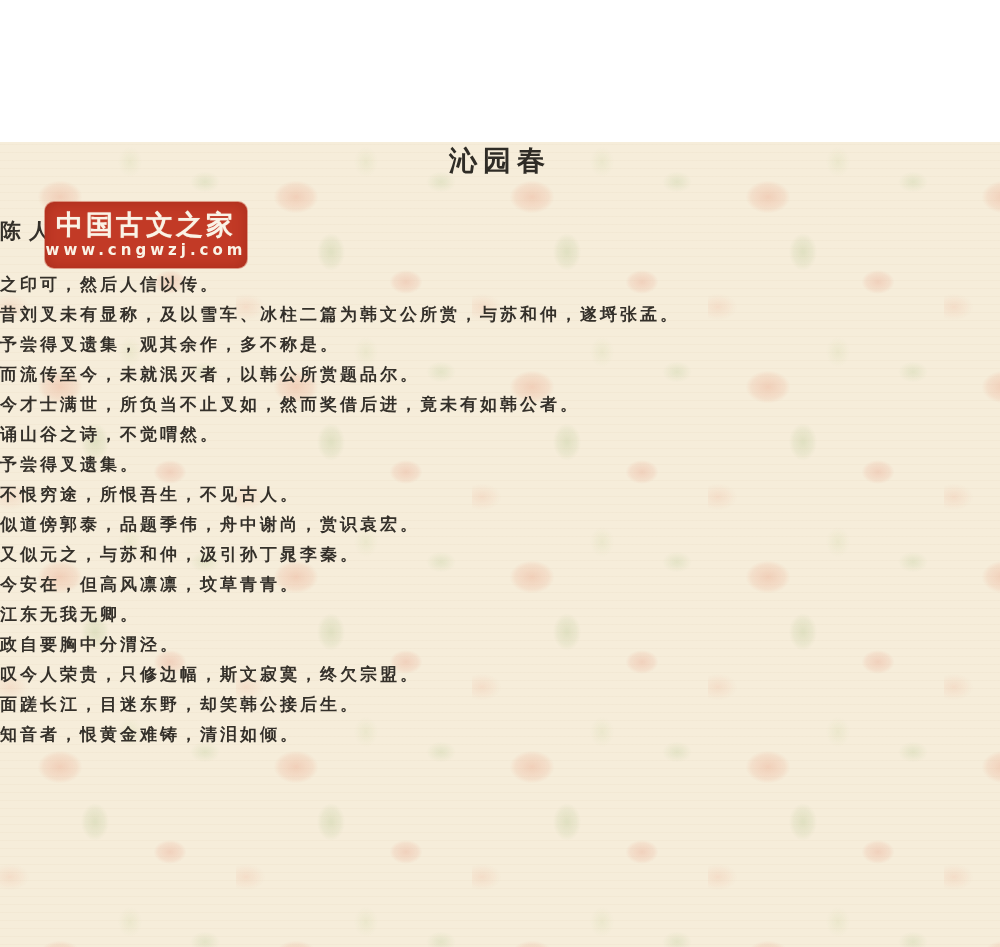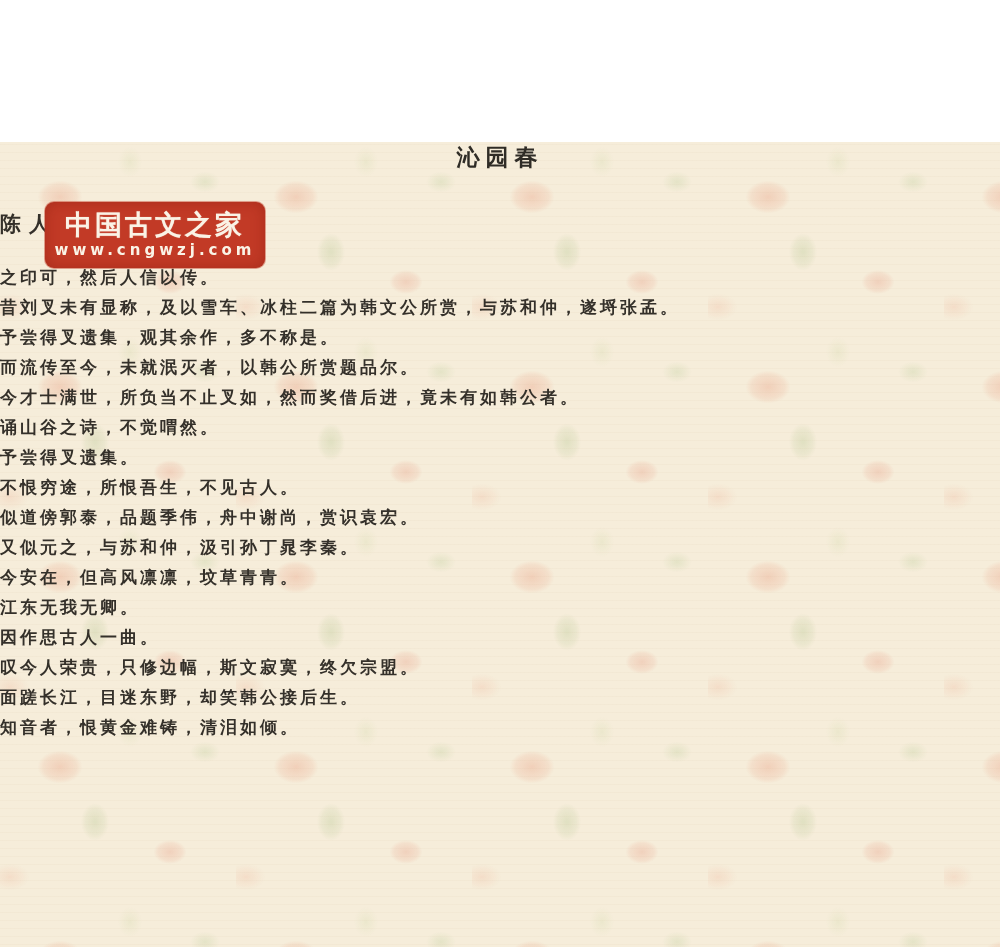--- a/index.html
+++ b/index.html
@@ -15,40 +15,40 @@
       repeating-linear-gradient(0deg, rgba(186,156,116,0.05) 0 1px, transparent 1px 8px),
       radial-gradient(ellipse 30px 22px at 60px 55px,  rgba(230,140,110,0.30), rgba(230,140,110,0.14) 55%, transparent 75%),
       radial-gradient(ellipse 22px 16px at 170px 140px, rgba(226,130,105,0.26), rgba(226,130,105,0.12) 55%, transparent 75%),
       radial-gradient(ellipse 18px 24px at 95px 110px,  rgba(168,190,130,0.28), rgba(168,190,130,0.12) 55%, transparent 78%),
       radial-gradient(ellipse 20px 14px at 205px 40px,  rgba(170,195,135,0.24), transparent 75%),
       radial-gradient(ellipse 26px 18px at 10px 165px,  rgba(235,160,130,0.20), transparent 75%),
       radial-gradient(ellipse 16px 20px at 130px 20px,  rgba(205,215,165,0.25), transparent 75%);
     background-size:auto,236px 190px,236px 190px,236px 190px,236px 190px,236px 190px,236px 190px;
   }
   .stamp{
-    position:absolute;left:45px;top:60px;width:220px;height:66px;
+    position:absolute;left:45px;top:60px;width:202px;height:66px;
     background:#c23a26;
     border-radius:9px;
     box-shadow:0 0 0 1px rgba(194,58,38,0.45), inset 0 0 14px rgba(120,20,10,0.35);
     display:flex;flex-direction:column;align-items:center;justify-content:center;
     cursor:pointer;
   }
   .stamp-name{
     color:#faf3e6;font-weight:bold;font-size:27px;line-height:30px;
     letter-spacing:3px;white-space:nowrap;
     text-shadow:0 0 1px rgba(255,245,230,0.6);
   }
   .stamp-url{
     color:#faf3e6;font-weight:bold;font-size:15px;line-height:20px;
     letter-spacing:4px;white-space:nowrap;
     font-family:"DejaVu Sans","Liberation Sans",sans-serif;
   }
   .poem-title{
     margin-top:142px;text-align:center;
-    font-size:23px;font-weight:bold;color:#2f2c26;letter-spacing:6px;
+    font-size:28px;font-weight:bold;color:#2f2c26;letter-spacing:6px;
   }
   .poem-author{
     margin-top:37px;text-align:left;
     font-size:21px;font-weight:bold;color:#34302a;letter-spacing:8px;
   }
   .poem-body{margin-top:24px;}
   .poem-line{
     text-align:left;
     font-size:17px;line-height:30px;font-weight:bold;
     color:#34302a;letter-spacing:3px;white-space:nowrap;
@@ -73,19 +73,19 @@
     <div class="poem-line">予尝得叉遗集，观其余作，多不称是。</div>
     <div class="poem-line">而流传至今，未就泯灭者，以韩公所赏题品尔。</div>
     <div class="poem-line">今才士满世，所负当不止叉如，然而奖借后进，竟未有如韩公者。</div>
     <div class="poem-line">诵山谷之诗，不觉喟然。</div>
     <div class="poem-line">予尝得叉遗集。</div>
     <div class="poem-line">不恨穷途，所恨吾生，不见古人。</div>
     <div class="poem-line">似道傍郭泰，品题季伟，舟中谢尚，赏识袁宏。</div>
     <div class="poem-line">又似元之，与苏和仲，汲引孙丁晁李秦。</div>
     <div class="poem-line">今安在，但高风凛凛，坟草青青。</div>
     <div class="poem-line">江东无我无卿。</div>
-    <div class="poem-line">因作思古人一曲。</div>
+    <div class="poem-line">政自要胸中分渭泾。</div>
     <div class="poem-line">叹今人荣贵，只修边幅，斯文寂寞，终欠宗盟。</div>
     <div class="poem-line">面蹉长江，目迷东野，却笑韩公接后生。</div>
     <div class="poem-line">知音者，恨黄金难铸，清泪如倾。</div>
   </div>
 
 </div>
 
 </body></html>

